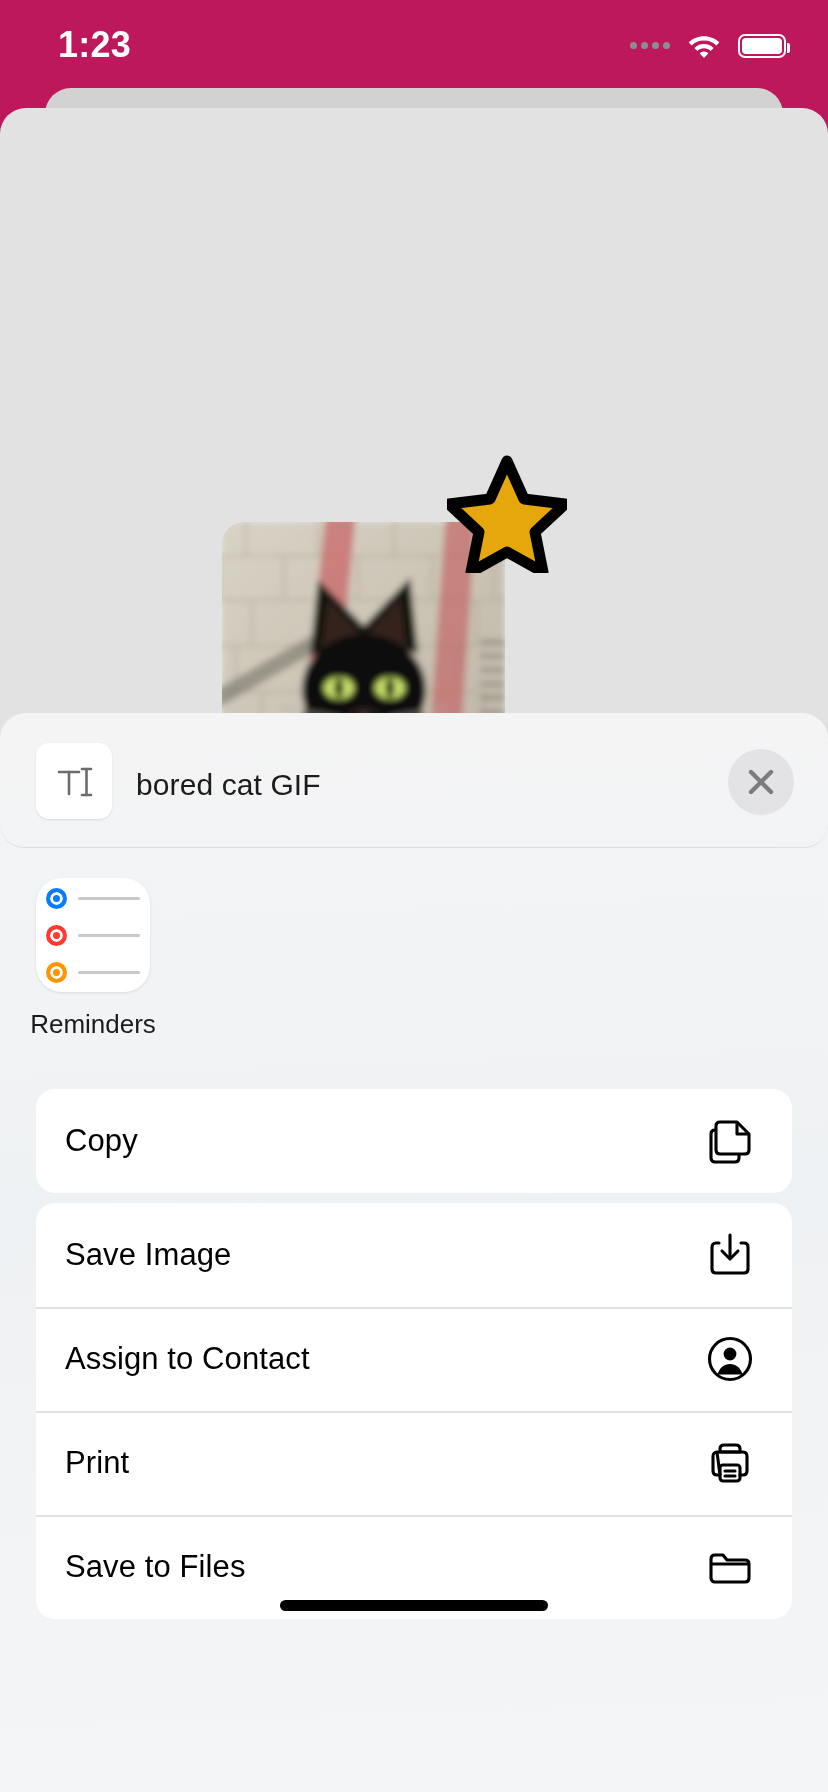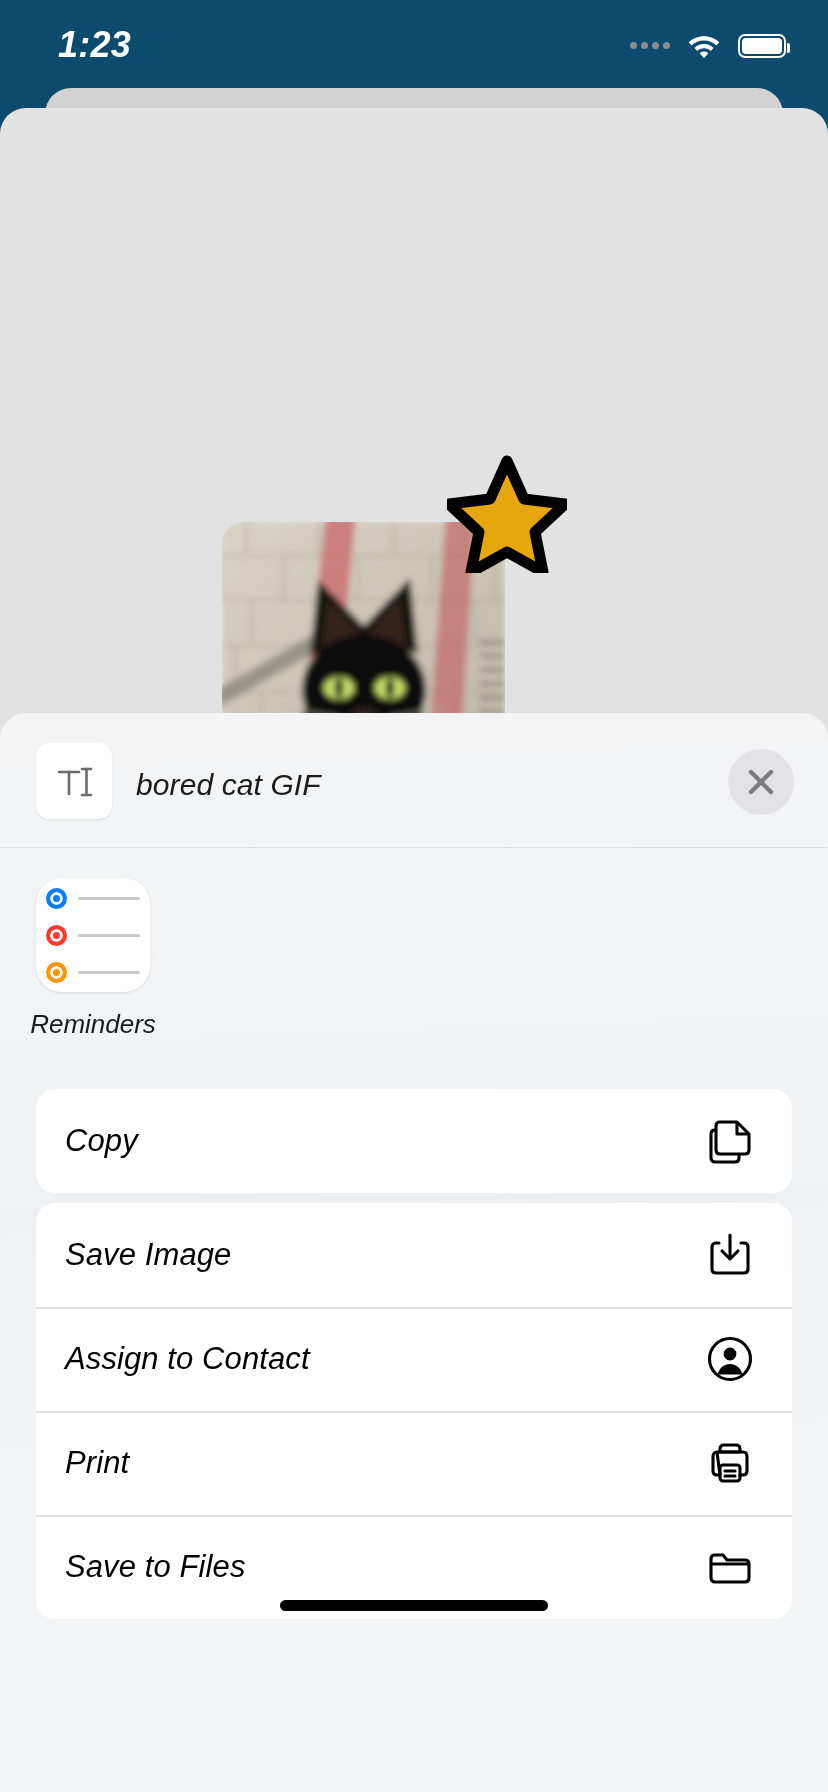--- a/index.html
+++ b/index.html
@@ -2,21 +2,21 @@
 <html><head>
 <meta charset="utf-8">
 <style>
   * { margin:0; padding:0; box-sizing:border-box; }
   html, body {
     width:828px; height:1792px;
     background:#000;
     font-family:"Liberation Sans", sans-serif;
     overflow:hidden;
   }
-  #screen { position:relative; width:828px; height:1632px; background:#0c4a6e;font-style:italic; }
+  #screen { position:relative; width:828px; height:1632px; background:#be185d; }
 
   
   .statusbar {
     position:absolute; top:0; left:0; width:828px; height:88px;
     z-index:40; color:#fff;
   }
   .status-time {
     position:absolute; left:58px; top:24px;
     font-size:36px; font-weight:600; letter-spacing:0.2px; color:#fff;
   }
@@ -61,20 +61,21 @@
   .sheet {
     position:absolute; left:0; top:713px; width:828px; height:1079px;
     background:linear-gradient(178deg,#f4f4f5 0%,#f1f3f4 28%,#eef1f3 46%,#f2f3f4 70%,#f4f5f6 100%);
     border-radius:26px 26px 0 0; z-index:20; overflow:hidden;
   }
 
   
   .sheet-head {
     position:relative; height:135px; width:100%;
     border-bottom:1.5px solid #dedede;
+    border-radius:24px;
   }
   .doc-icon {
     position:absolute; left:36px; top:30px; width:76px; height:76px;
     background:#fff; border-radius:13px;
     display:flex; align-items:center; justify-content:center;
     box-shadow:0 1px 2px rgba(0,0,0,0.10);
   }
   .head-title {
     position:absolute; left:136px; top:55px;
     font-size:30px; color:#1b1b1b; letter-spacing:0.1px;

